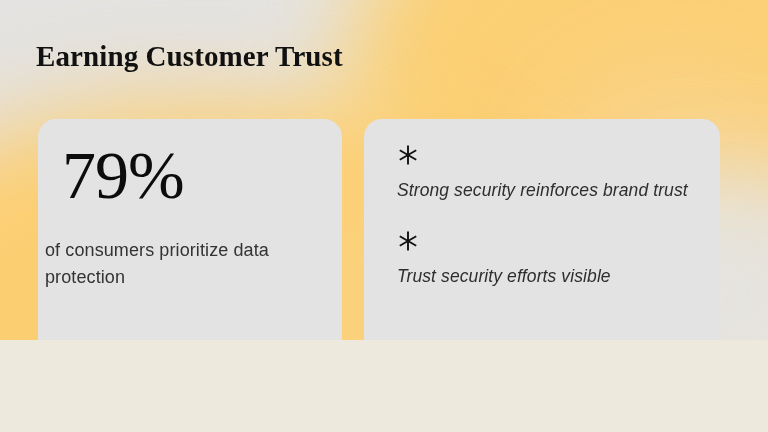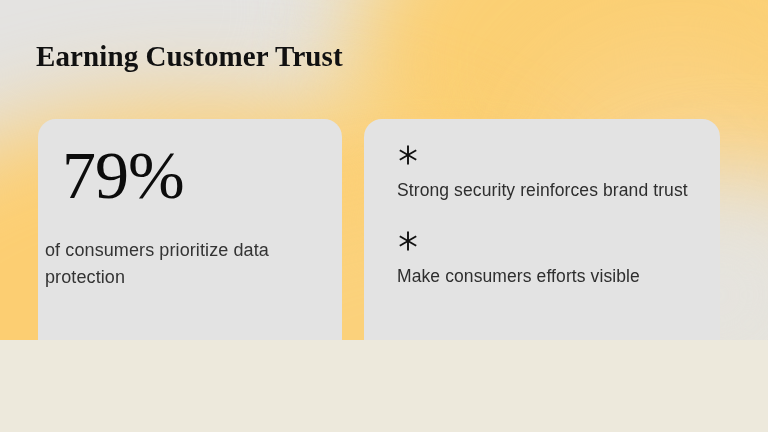--- a/index.html
+++ b/index.html
@@ -120,21 +120,21 @@
     line-height:27px;
     color:#333333;
     letter-spacing:.1px;
   }
 
   .bullets {
     position:absolute;
     left:33px; top:25px;
     right:18px;
   }
-  .bullet { margin-bottom:28px; }
+  .bullet { margin-bottom:28px;font-style:italic; }
   .bullet:last-child { margin-bottom:0; }
 
   .bullet-icon {
     display:block;
     width:22px; height:22px;
     margin-bottom:13px;
   }
   .bullet-icon svg { display:block; }
 
   .bullet-text {
@@ -186,20 +186,20 @@
         <div class="bullet">
           <span class="bullet-icon">
             <svg width="22" height="22" viewBox="0 0 22 22" aria-hidden="true">
               <g stroke="#111111" stroke-width="1.9" stroke-linecap="butt">
                 <line x1="11" y1="1.5" x2="11" y2="20.5"></line>
                 <line x1="2.8" y1="6.25" x2="19.2" y2="15.75"></line>
                 <line x1="2.8" y1="15.75" x2="19.2" y2="6.25"></line>
               </g>
             </svg>
           </span>
-          <div class="bullet-text">Make consumers efforts visible</div>
+          <div class="bullet-text">Trust security efforts visible</div>
         </div>
 
       </div>
     </section>
 
   </div>
 </div>
 
 </body></html>

